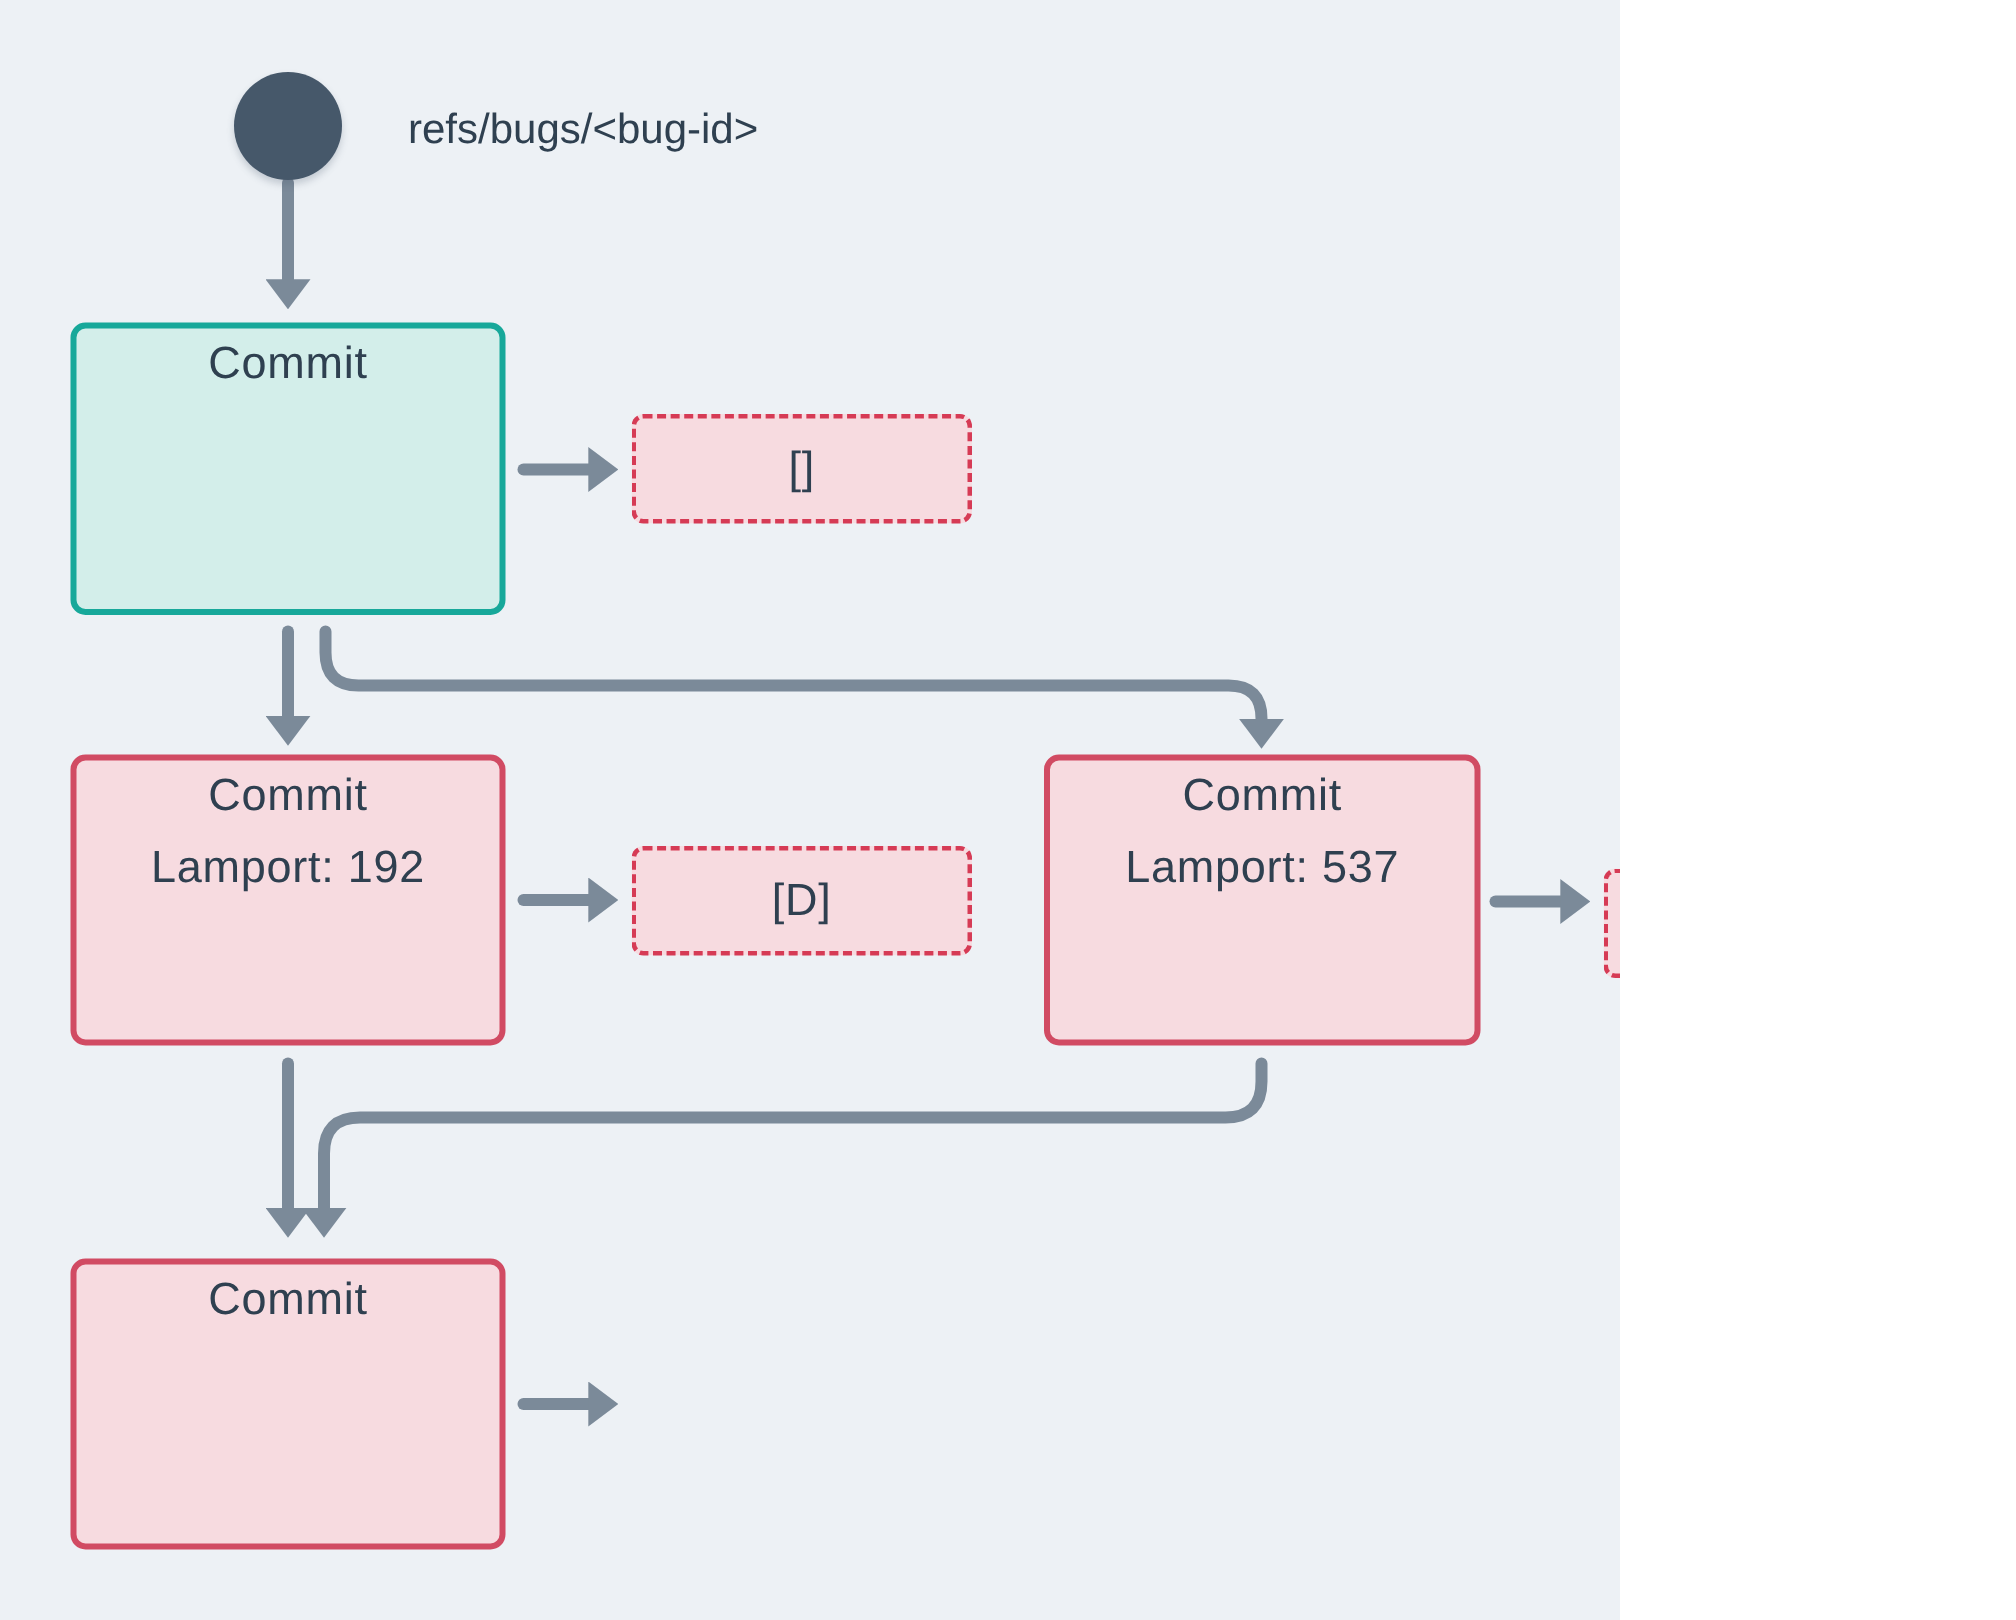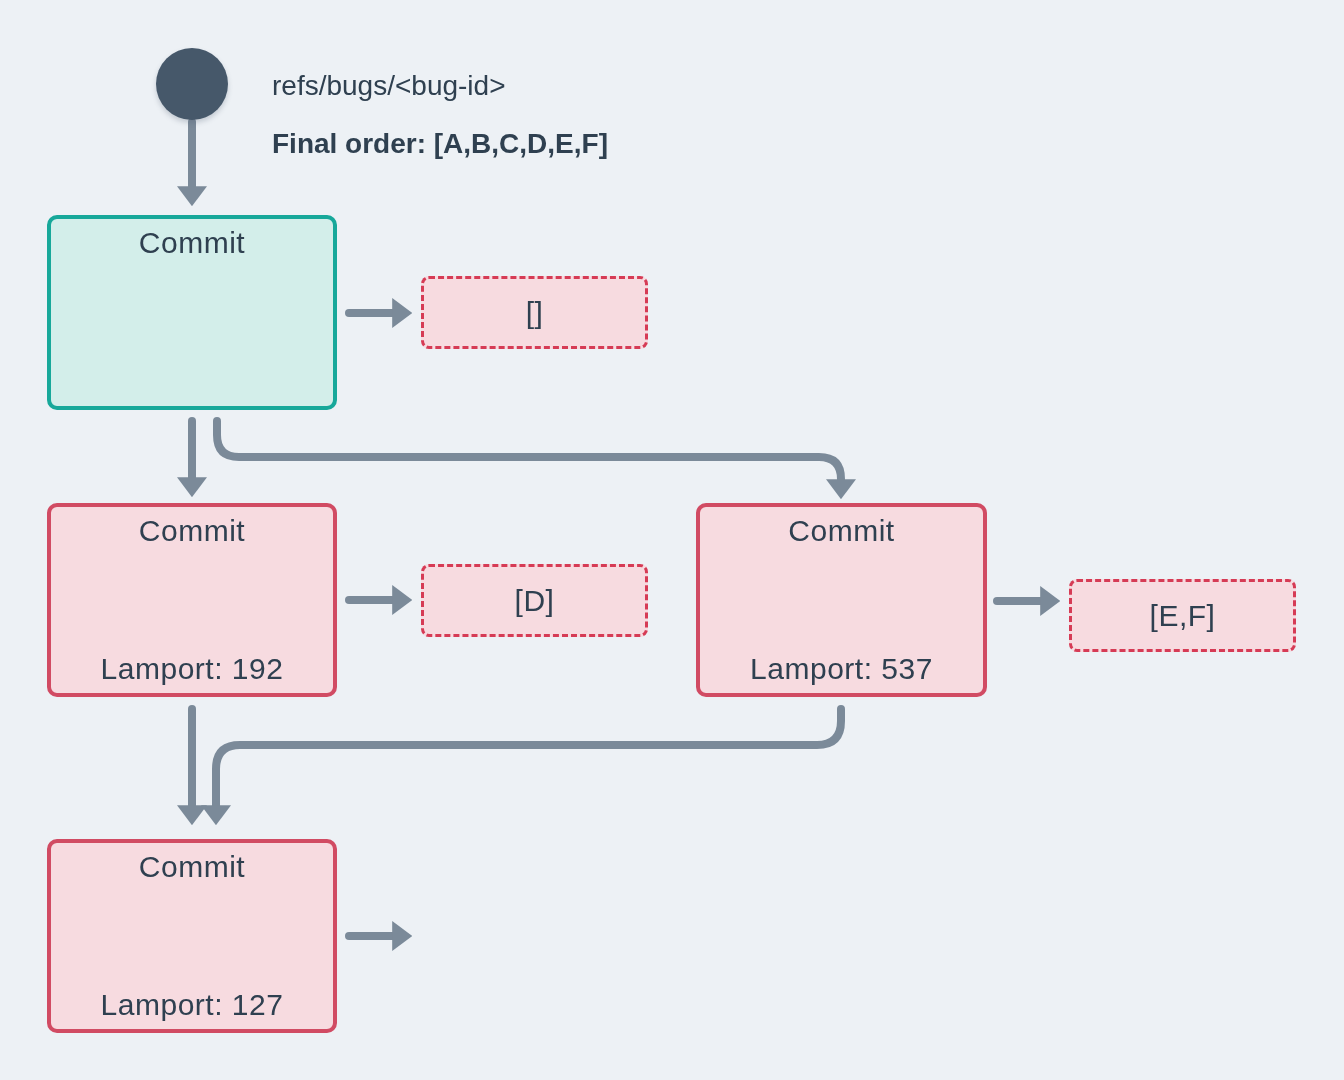--- a/index.html
+++ b/index.html
@@ -1,18 +1,18 @@
 <!DOCTYPE html>
 <html style="--bg: #edf1f5; --text: #2f4050; --arrow: #7b8a99; --refNode: #46586a; --tealBorder: #17a89a; --tealFill: #d3eeea; --redBorder: #d14b63; --redDash: #d63b55; --redFill: #f7dbe0;"><head>
 <meta charset="utf-8">
 <style>
   html, body { margin: 0; padding: 0; }
   .diagram {
     position: relative;
-    width: 1344px;
+    width: 1080px;
     height: 1080px;
     background: var(--bg, #edf1f5);
     font-family: "Liberation Sans", sans-serif;
     color: var(--text, #2f4050);
     overflow: hidden;
   }
   .edges { position: absolute; left: 0; top: 0; z-index: 0; }
   .edges path { fill: none; stroke: var(--arrow, #7b8a99); stroke-width: 8; stroke-linecap: round; stroke-linejoin: round; }
   .edges marker path { fill: var(--arrow, #7b8a99); stroke: none; }
 
@@ -28,21 +28,21 @@
     font-size: 28px; line-height: 34px; white-space: nowrap; z-index: 2;
   }
   .hdr-ref { top: 69px; font-weight: 400; }
   .hdr-order { top: 127px; font-weight: 700; }
 
   .commit-box {
     position: absolute; width: 290px; height: 194px;
     border: 4px solid var(--redBorder, #d14b63);
     background: var(--redFill, #f7dbe0);
     border-radius: 10px; box-sizing: border-box;
-    display: flex; flex-direction: column; align-items: center; justify-content: space-between;
+    display: flex; flex-direction: column; align-items: center; justify-content: flex-start;
     z-index: 1;
   }
   .commit-box.teal { border-color: var(--tealBorder, #17a89a); background: var(--tealFill, #d3eeea); height: 195px; }
   .commit-box .line { font-size: 30px; line-height: 48px; letter-spacing: 0.5px; }
 
   .ops-box {
     position: absolute; width: 227px; height: 73px;
     border: 3.5px dashed var(--redDash, #d63b55);
     background: var(--redFill, #f7dbe0);
     border-radius: 8px; box-sizing: border-box;
@@ -78,37 +78,35 @@
     <path d="M217,421 V435 Q217,457 239,457 H819 Q841,457 841,479 V482" marker-end="url(#ah)"></path>
     <path d="M349,600 H395" marker-end="url(#ah)"></path>
     <path d="M997,601 H1043" marker-end="url(#ah)"></path>
     <path d="M192,709 V808" marker-end="url(#ah)"></path>
     <path d="M841,709 V721 Q841,745 817,745 H240 Q216,745 216,769 V808" marker-end="url(#ah)"></path>
     <path d="M349,936 H395" marker-end="url(#ah)"></path>
   </svg>
 
   <div class="ref-circle"></div>
   <div class="hdr-label hdr-ref">refs/bugs/&lt;bug-id&gt;</div>
-  <div class="hdr-label hdr-order">Final order: [A,B,C,D,E,F]</div>
 
   <div class="commit-box teal box-root">
     <div class="line">Commit</div>
   </div>
   <div class="ops-box ops-root">[]</div>
 
   <div class="commit-box box-left">
     <div class="line">Commit</div>
     <div class="line">Lamport: 192</div>
   </div>
   <div class="ops-box ops-left">[D]</div>
 
   <div class="commit-box box-right">
     <div class="line">Commit</div>
     <div class="line">Lamport: 537</div>
   </div>
   <div class="ops-box ops-right">[E,F]</div>
 
   <div class="commit-box box-merge">
     <div class="line">Commit</div>
-    <div class="line">Lamport: 127</div>
   </div>
 
 </div>
 
 </body></html>

